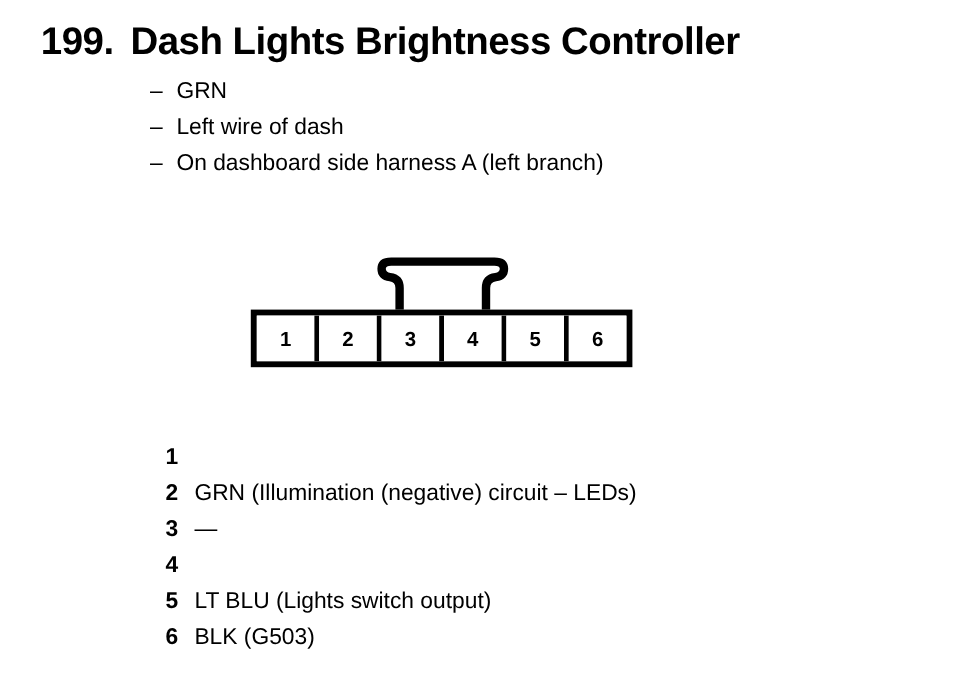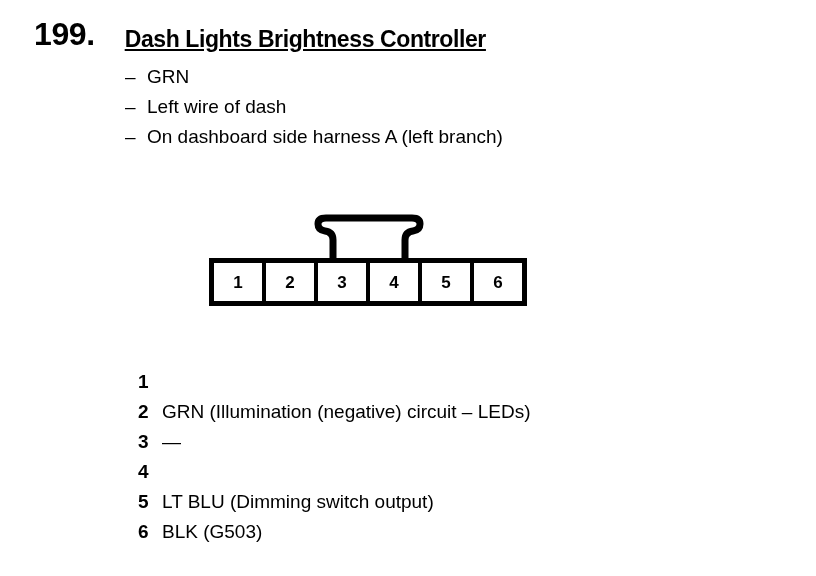--- a/index.html
+++ b/index.html
@@ -16,34 +16,33 @@
     color: #000000;
     -webkit-font-smoothing: none;
   }
 
   
   #title-row {
     position: absolute;
     left: 34px;
     top: 16px;
     display: flex;
-    align-items: flex-end;
+    align-items: center;
     white-space: nowrap;
   }
   #title-number {
     font-size: 32px;
     font-weight: bold;
     letter-spacing: -0.4px;
   }
   #title-text {
-    font-size: 23px;
+    font-size: 32px;
     font-weight: bold;
     letter-spacing: -0.4px;
-    margin-left: 30px;
-    text-decoration: underline;
+    margin-left: 14px;
   }
 
   
   #description-list {
     position: absolute;
     left: 125px;
     top: 66px;
   }
   .description-line {
     display: flex;
@@ -191,19 +190,19 @@
   </div>
   <div class="pin-legend-row">
     <span class="pin-legend-number">3</span>
     <span class="pin-legend-desc">—</span>
   </div>
   <div class="pin-legend-row">
     <span class="pin-legend-number">4</span>
   </div>
   <div class="pin-legend-row">
     <span class="pin-legend-number">5</span>
-    <span class="pin-legend-desc">LT BLU (Dimming switch output)</span>
+    <span class="pin-legend-desc">LT BLU (Lights switch output)</span>
   </div>
   <div class="pin-legend-row">
     <span class="pin-legend-number">6</span>
     <span class="pin-legend-desc">BLK (G503)</span>
   </div>
 </div>
 
 </body></html>

